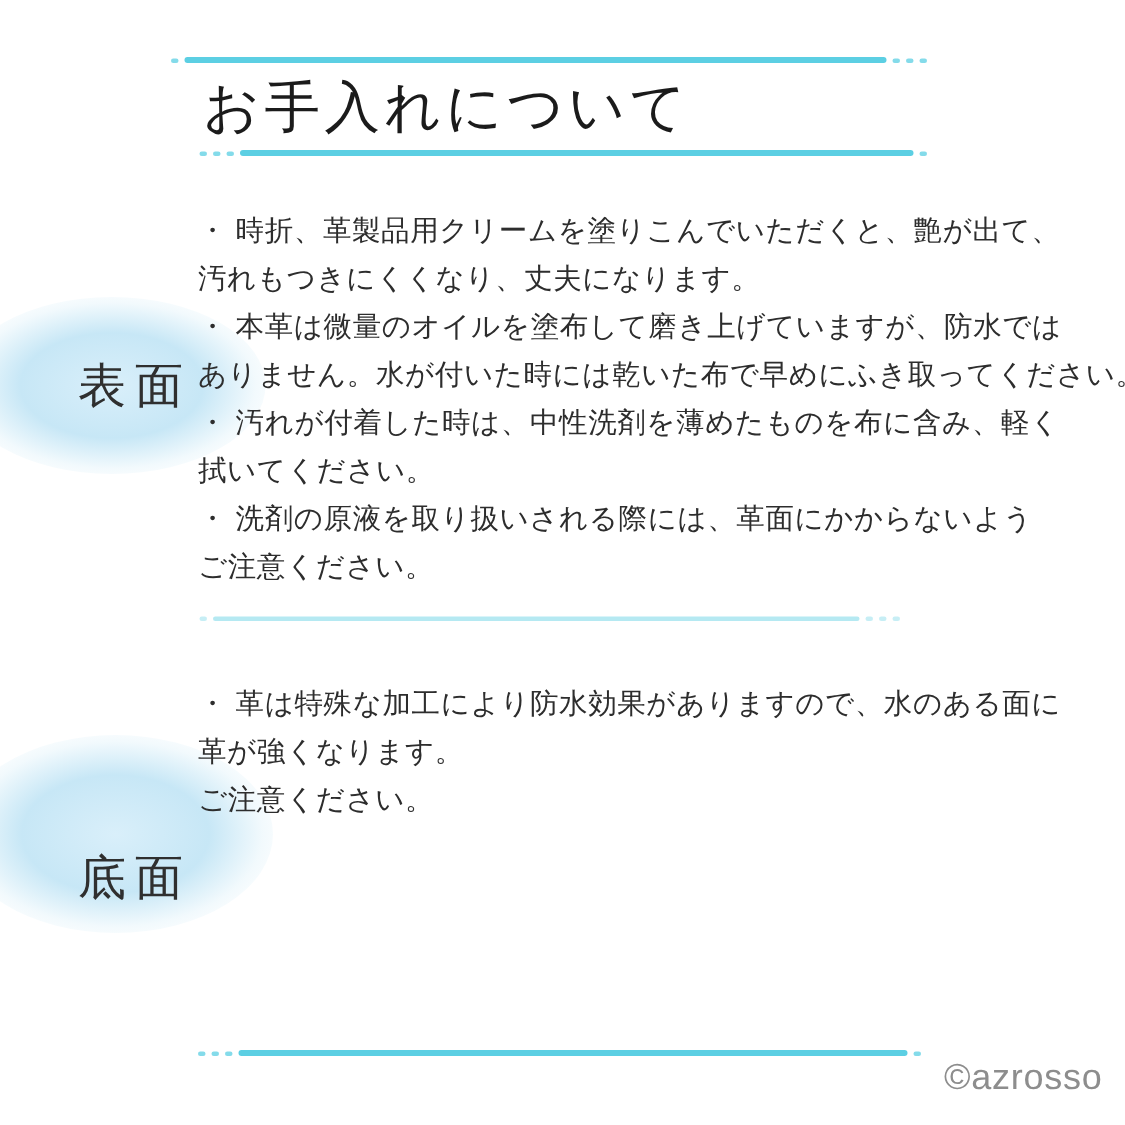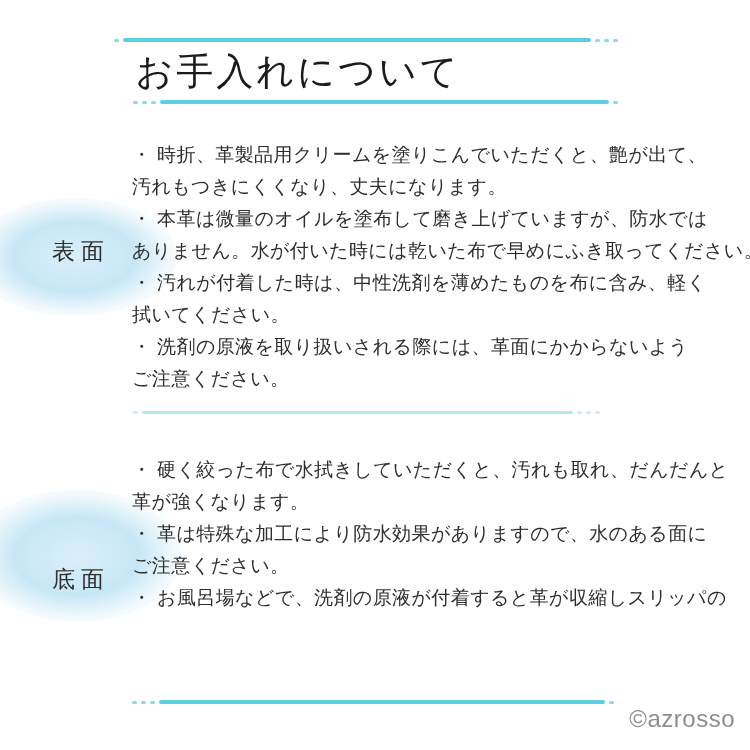--- a/index.html
+++ b/index.html
@@ -36,21 +36,21 @@
     background:radial-gradient(ellipse at 50% 50%,
       #d9effa 0%, var(--glow,#c7e7f6) 42%,
       rgba(231,245,251,.55) 66%, rgba(255,255,255,0) 80%);
   }
   .glow-1 { left:-28px; top:198px; width:205px; height:118px; }
   .glow-2 { left:-28px; top:490px; width:210px; height:132px; }
 
   .side-label {
     position:absolute;
     font-family:"Liberation Serif","DejaVu Serif",serif;
-    font-size:23px; letter-spacing:6px;
+    font-size:32px; letter-spacing:6px;
     color:#2f2f2f;
   }
   .label-1 { left:52px; top:236px; }
   .label-2 { left:52px; top:540px;margin-top:24px; }
 
   .text-block {
     position:absolute; left:132px;
     font-size:19px; line-height:32px; letter-spacing:.4px;
     color:var(--text,#2d2d2d);
   }
@@ -104,25 +104,23 @@
   <span class="bar"></span>
   <span class="dot"></span>
   <span class="dot"></span>
   <span class="dot"></span>
 </div>
 
 <div class="glow glow-2"></div>
 <div class="side-label label-2">底面</div>
 
 <div class="text-block block-2">
-  <div class="line">・ 硬く絞った布で水拭きしていただくと、汚れも取れ、だんだんと</div>
+  <div class="line">・ 革は特殊な加工により防水効果がありますので、水のある面に</div>
   <div class="line">革が強くなります。</div>
-  <div class="line">・ 革は特殊な加工により防水効果がありますので、水のある面に</div>
   <div class="line">ご注意ください。</div>
-  <div class="line">・ お風呂場などで、洗剤の原液が付着すると革が収縮しスリッパの</div>
 </div>
 
 <div class="rule rule-footer">
   <span class="dot"></span>
   <span class="dot"></span>
   <span class="dot"></span>
   <span class="bar"></span>
   <span class="dot"></span>
 </div>
 

